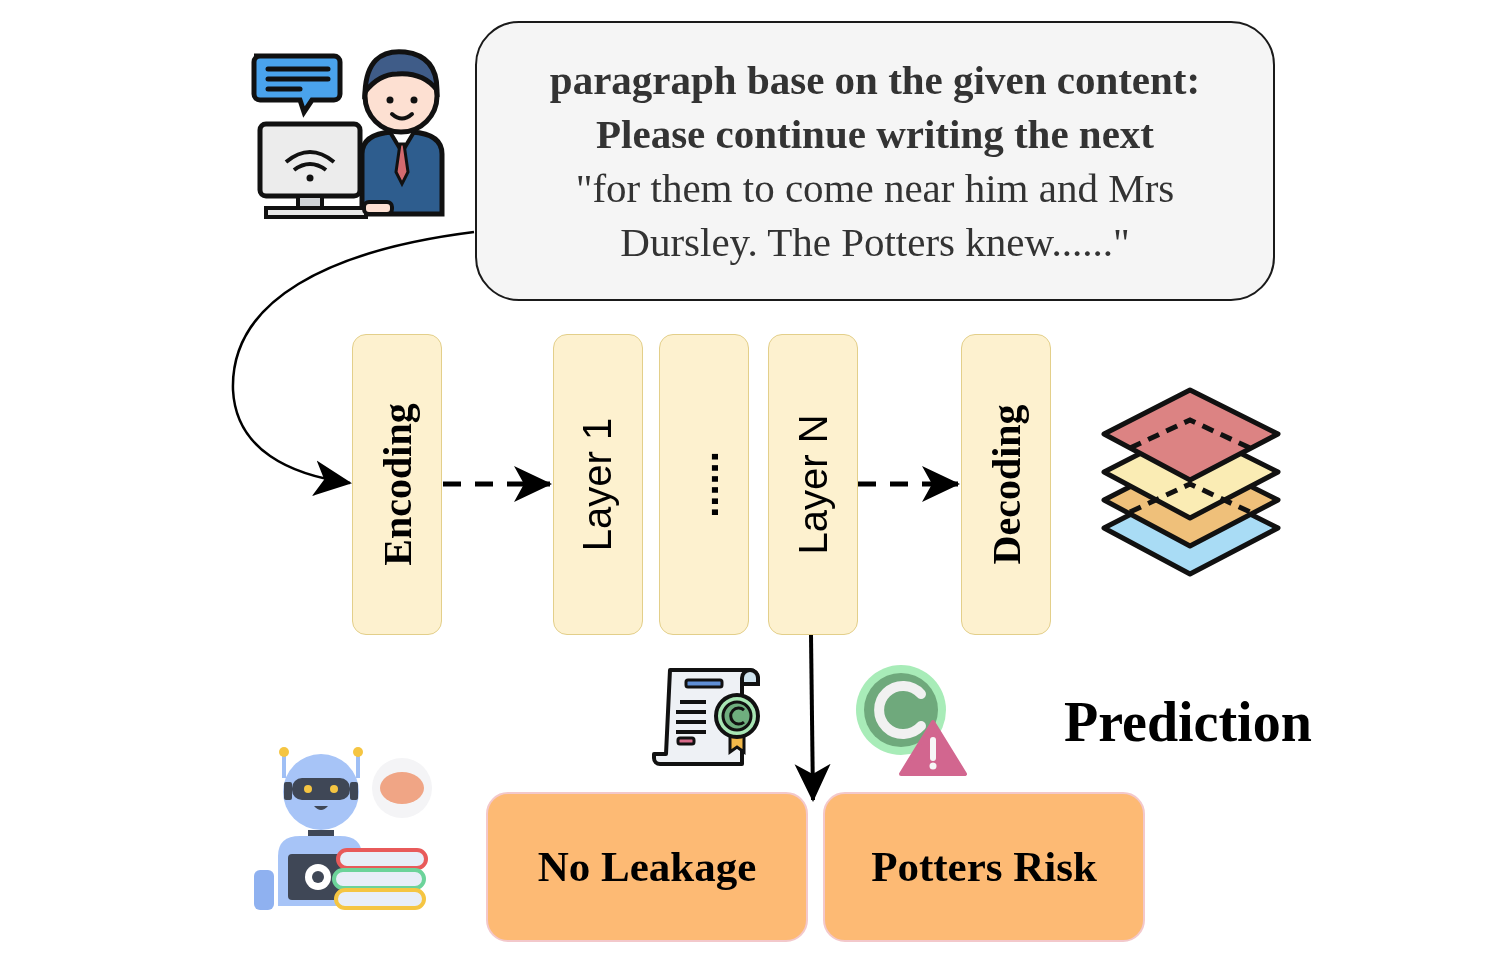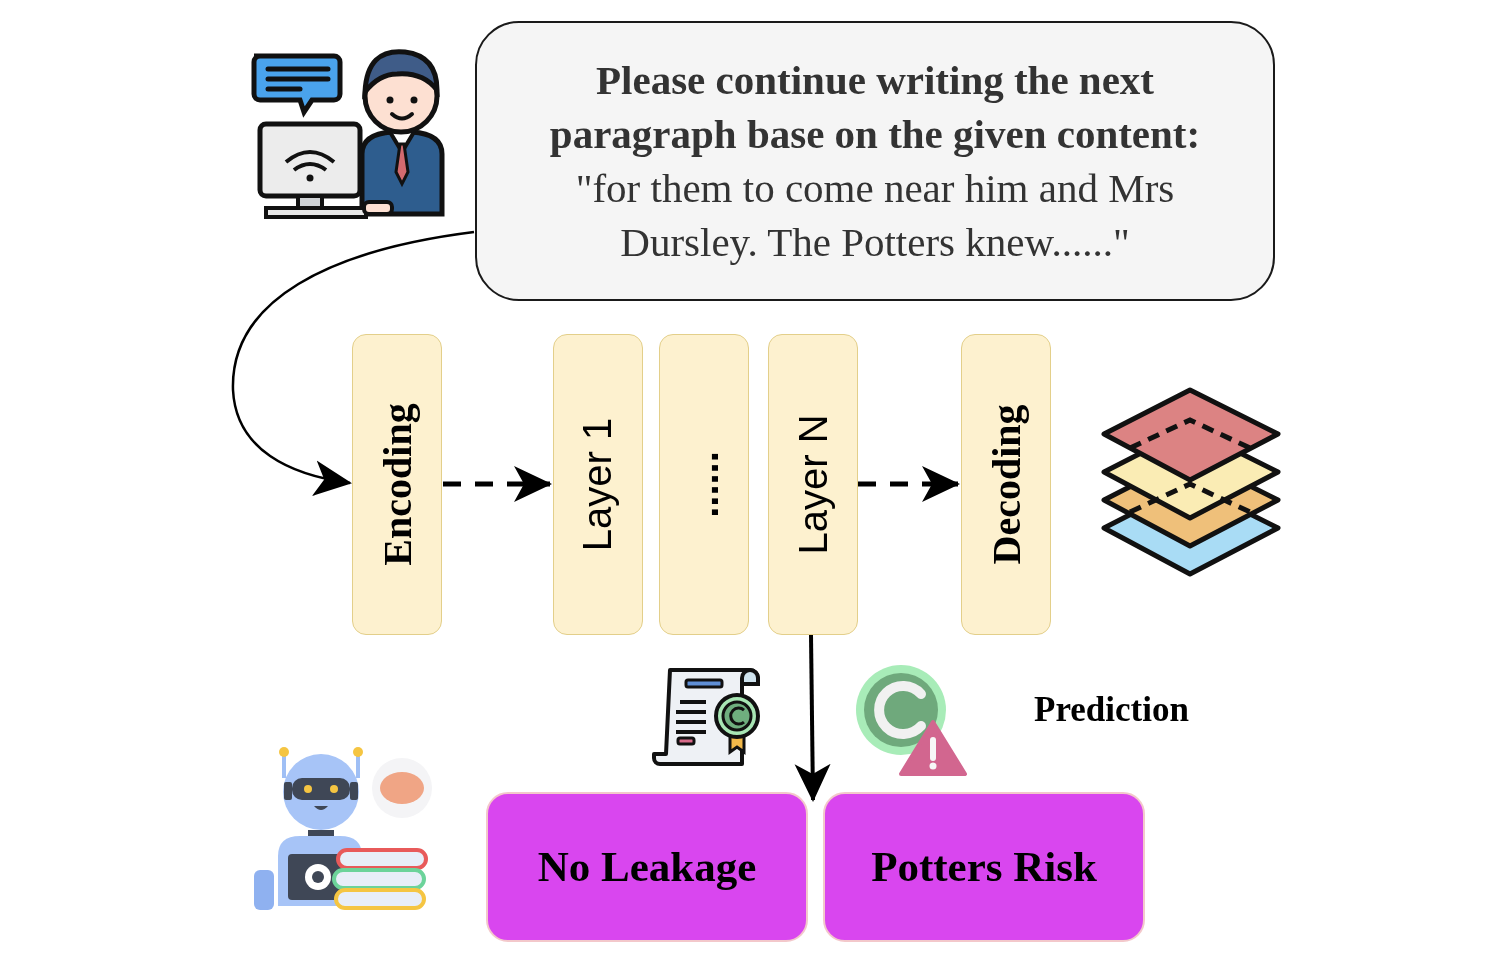--- a/index.html
+++ b/index.html
@@ -17,25 +17,25 @@
     background: #fdf1cf; border: 1px solid #e3cf8a; border-radius: 14px; box-sizing: border-box;
     top: 334px; height: 301px; width: 90px;
     display: flex; align-items: center; justify-content: center;
   }
   .vtext { transform: rotate(-90deg); white-space: nowrap; color: #000; }
   .vtext.serif { font-family: "Liberation Serif", serif; font-weight: bold; font-size: 40px; }
   .vtext.sans { font-family: "Liberation Sans", sans-serif; font-size: 40px; }
   .vdots { font-family: "Liberation Sans", sans-serif; font-weight: bold; font-size: 40px; }
   .result-box {
     top: 792px; height: 150px; width: 322px; box-sizing: border-box;
-    background: #d946ef; border: 2px solid #f3c8cb; border-radius: 22px;
+    background: #fdba74; border: 2px solid #f3c8cb; border-radius: 22px;
     display: flex; align-items: center; justify-content: center; text-align: center;
     font-weight: bold; font-size: 43px; line-height: 54px; color: #000;
   }
-  .prediction { left: 1034px; top: 690px; font-size: 35px; font-weight: bold; color: #000; }
+  .prediction { left: 1064px; top: 690px; font-size: 56px; font-weight: bold; color: #000; }
   svg { position: absolute; overflow: visible; }
 </style>
 </head>
 <body>
 
 <svg style="left:250px;top:34px" width="195" height="185" viewBox="0 0 195 185">
 
   <path d="M4 22 h80 a6 6 0 0 1 6 6 v32 a6 6 0 0 1 -6 6 h-22 l-8 12 -4 -12 h-40 a6 6 0 0 1 -6 -6 v-32 a6 6 0 0 1 6 -6z" fill="#4aa3ec" stroke="#111" stroke-width="5"></path>
   <line x1="18" y1="35" x2="78" y2="35" stroke="#111" stroke-width="5" stroke-linecap="round"></line>
   <line x1="18" y1="45" x2="78" y2="45" stroke="#111" stroke-width="5" stroke-linecap="round"></line>
@@ -54,22 +54,22 @@
   <rect x="10" y="90" width="100" height="72" rx="6" fill="#ececec" stroke="#111" stroke-width="5"></rect>
   <path d="M36 128 q24 -20 48 0" fill="none" stroke="#111" stroke-width="4"></path>
   <path d="M44 136 q16 -12 32 0" fill="none" stroke="#111" stroke-width="4"></path>
   <circle cx="60" cy="144" r="3.5" fill="#111"></circle>
   <rect x="48" y="162" width="24" height="14" fill="#cfd2d6" stroke="#111" stroke-width="4"></rect>
   <rect x="16" y="174" width="100" height="9" fill="#e9e9e9" stroke="#111" stroke-width="4"></rect>
   <rect x="114" y="168" width="28" height="12" rx="5" fill="#fde0d2" stroke="#111" stroke-width="4"></rect>
 </svg>
 
 <div class="abs prompt-box">
+  <div class="prompt-line bold">paragraph base on the given content:</div>
   <div class="prompt-line bold">Please continue writing the next</div>
-  <div class="prompt-line bold">paragraph base on the given content:</div>
   <div class="prompt-line">"for them to come near him and Mrs</div>
   <div class="prompt-line">Dursley. The Potters knew......"</div>
 </div>
 
 <svg style="left:0;top:0" width="1494" height="960">
   <defs>
     <marker id="ah" markerWidth="12" markerHeight="12" refX="10" refY="6" orient="auto" markerUnits="userSpaceOnUse">
       <path d="M0 0 L12 6 L0 12 L3 6z" fill="#000"></path>
     </marker>
     <marker id="ahb" markerWidth="40" markerHeight="40" refX="36" refY="20" orient="auto" markerUnits="userSpaceOnUse">

